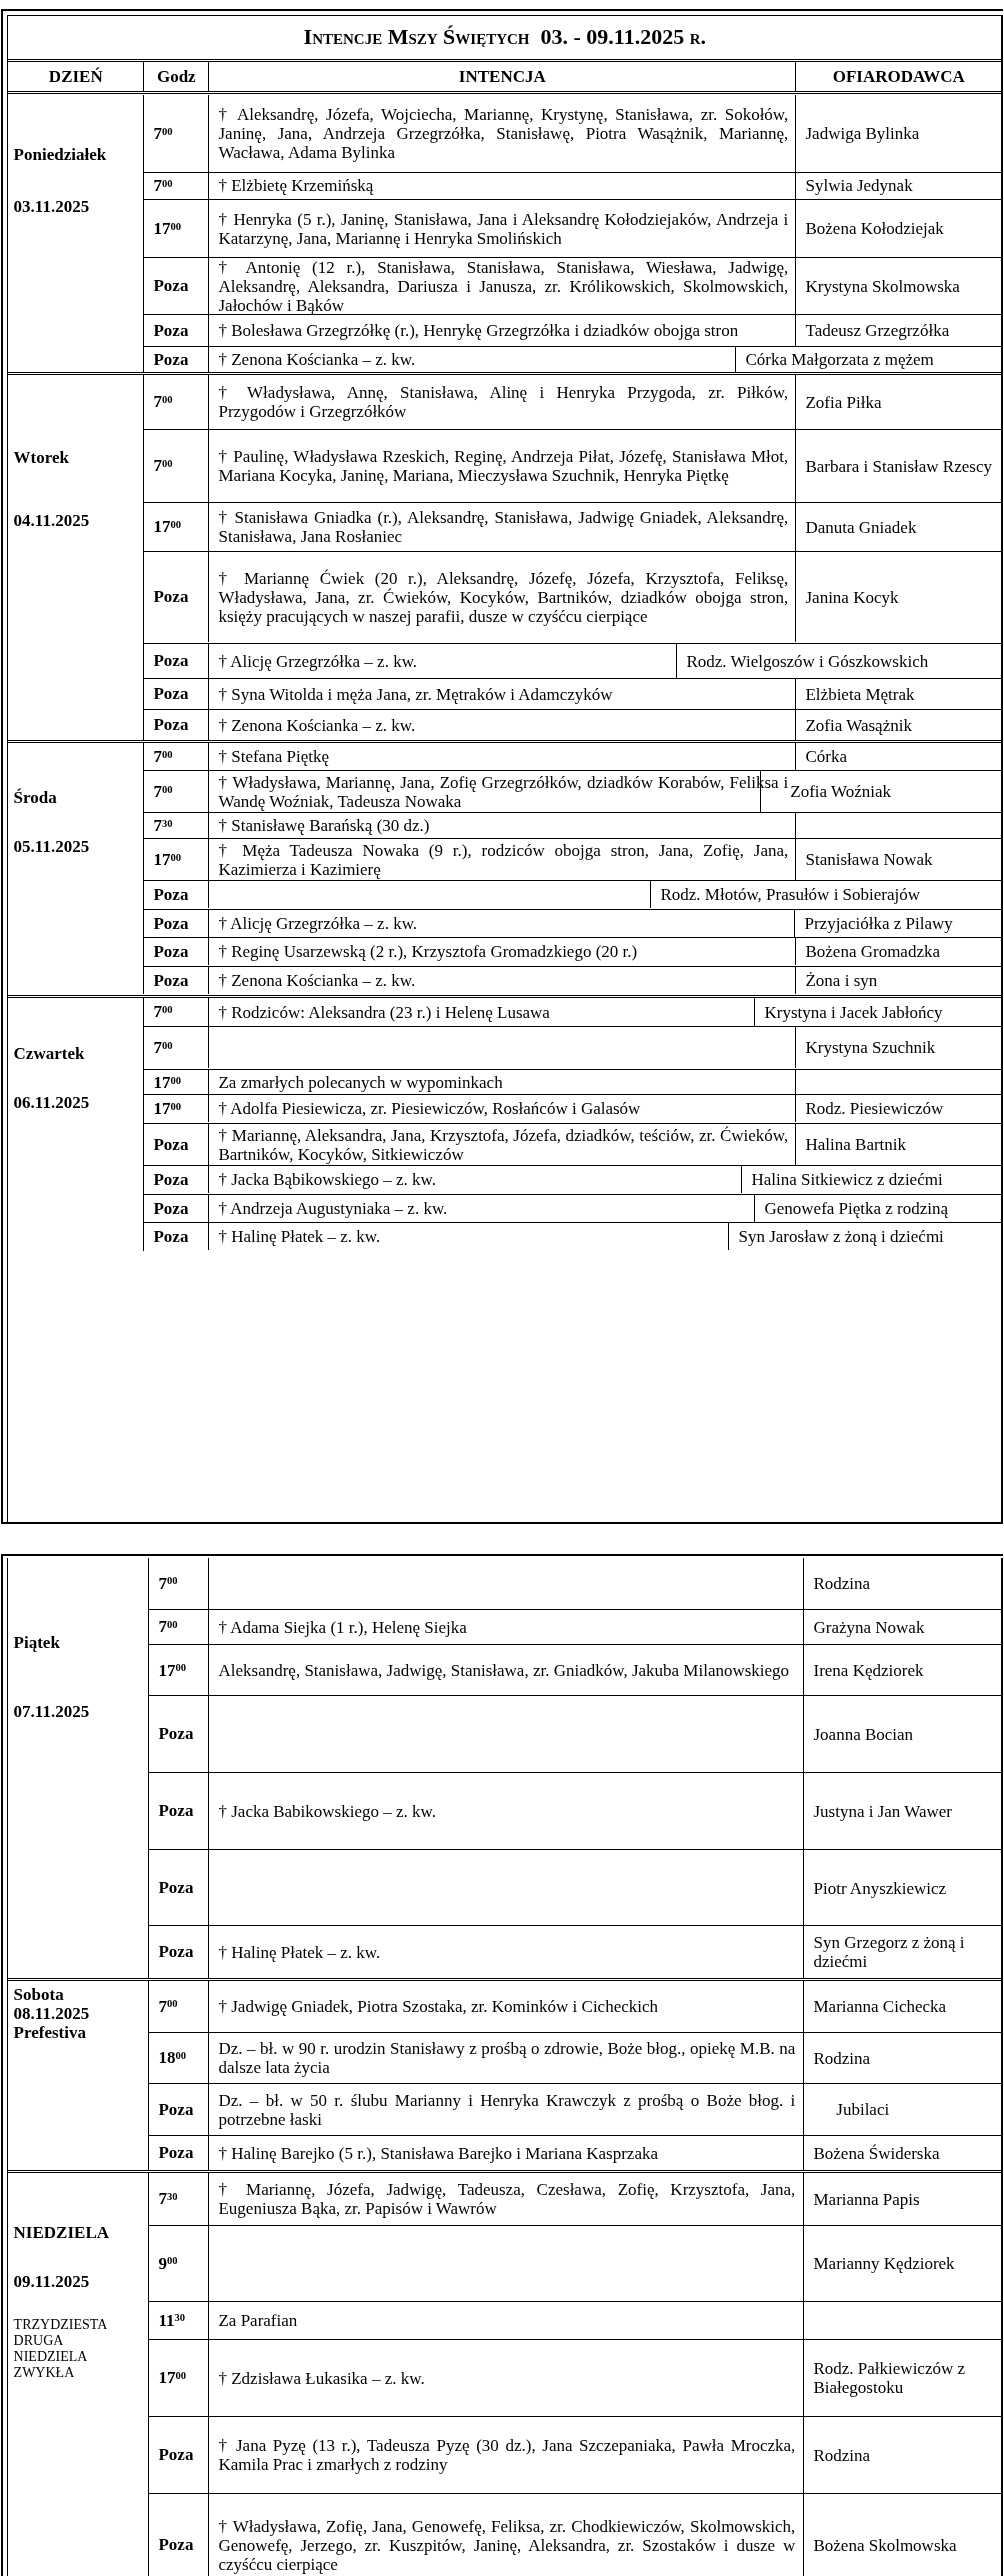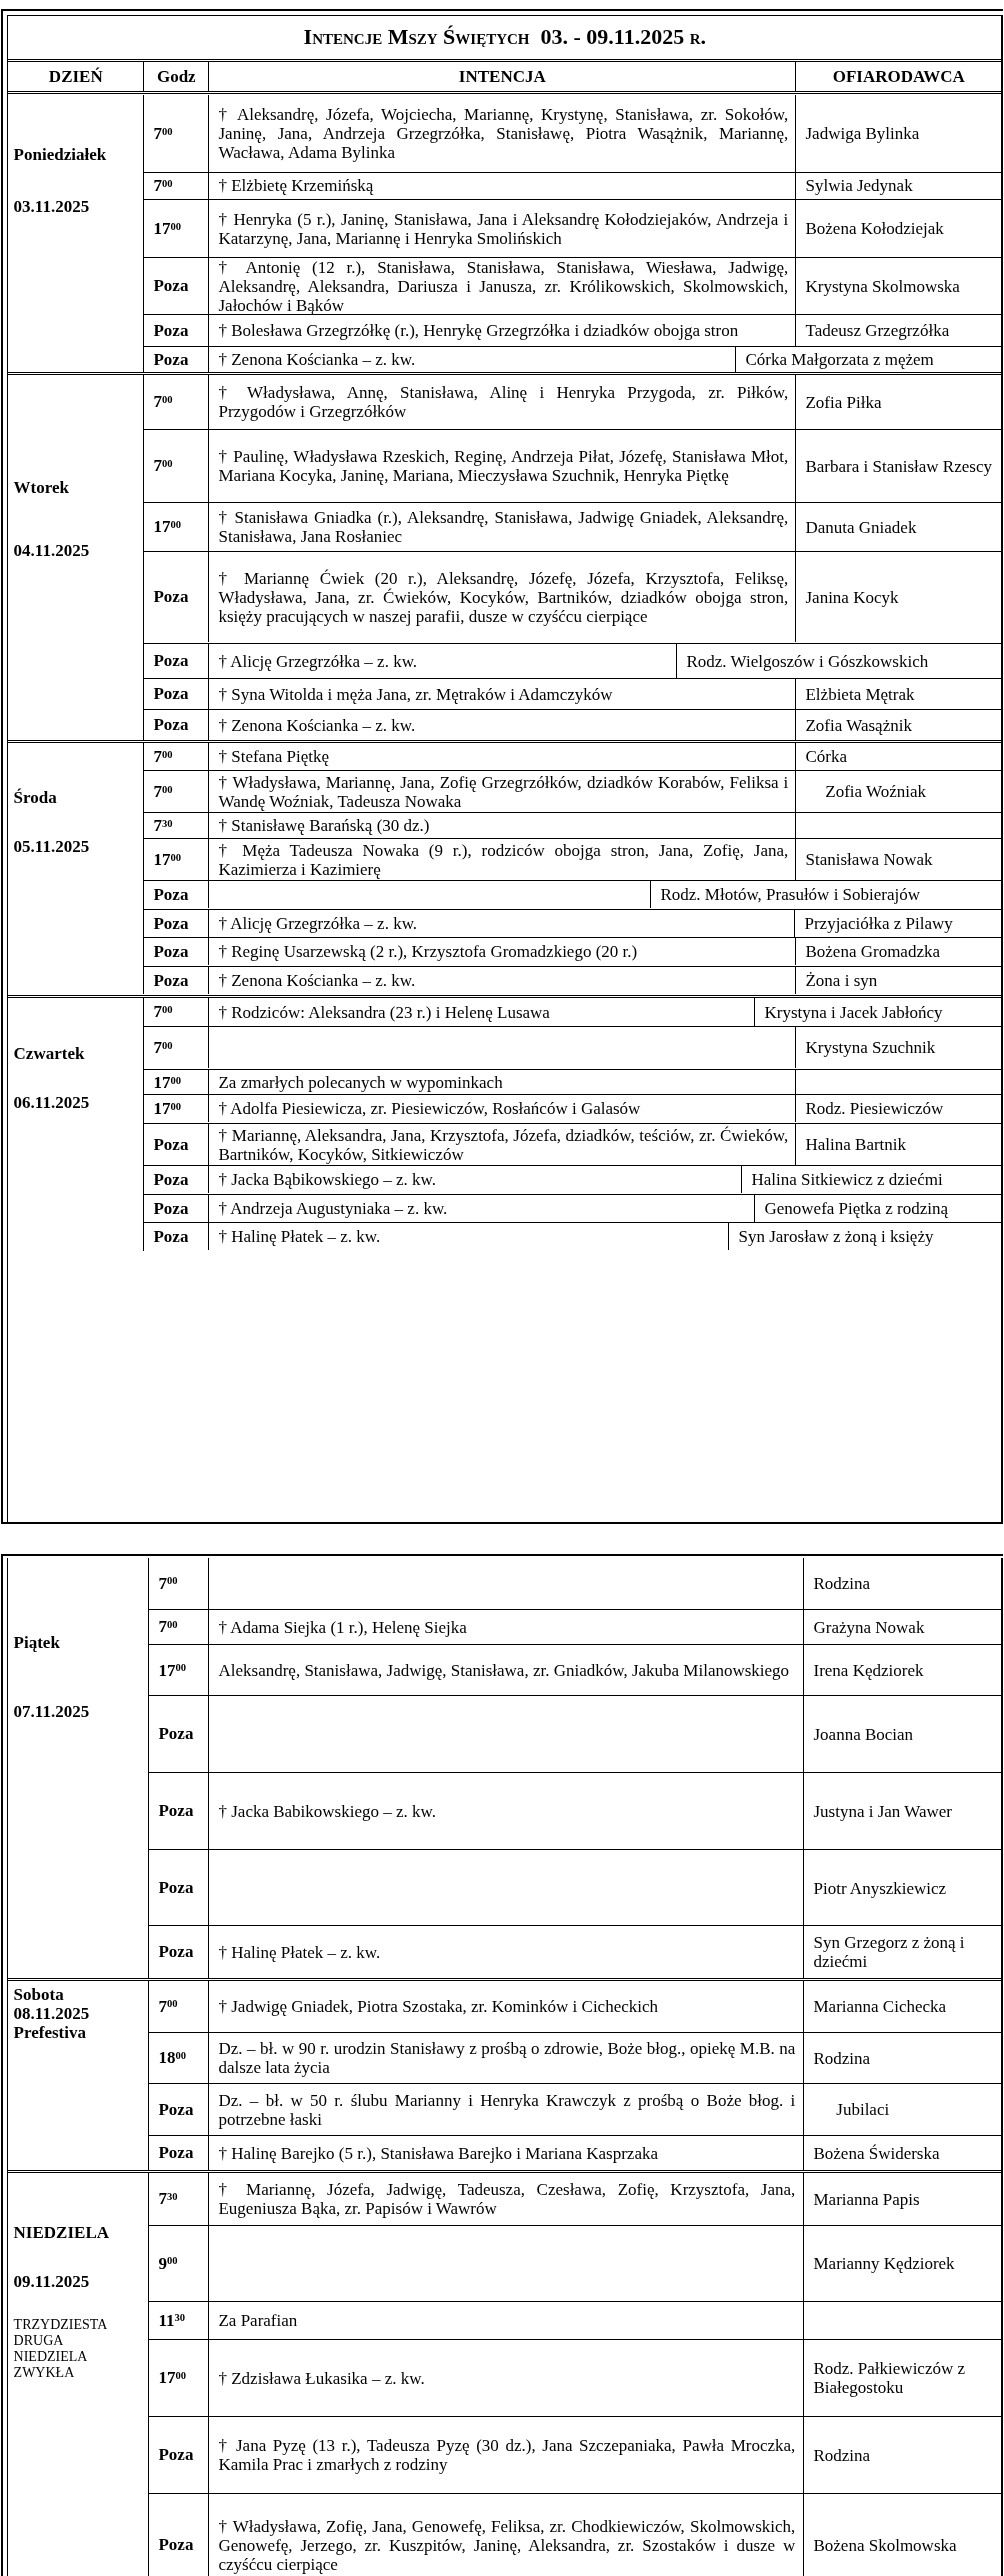--- a/index.html
+++ b/index.html
@@ -116,21 +116,21 @@
           <div class="cell c-int" style="left: 65px; width: 526px;">
             <span>† Zenona Kościanka – z. kw.</span>
           </div>
           <div class="cell c-off" style="left: 591px; right: 0px;">
             <span>Córka Małgorzata z mężem</span>
           </div>
         </div>
       </div>
       <div class="day-block sep" style="top: 357px; height: 368px;">
         <div class="day-label" style="width: 136px;">
-          <span style="display: block; margin-top: 103px;">Wtorek</span>
+          <span style="display: block; margin-top: 73px;">Wtorek</span>
           <span style="display: block; margin-top: 44px;">04.11.2025</span>
         </div>
         <div class="mrow first" style="left: 136px; right: 0px; top: 0px; height: 54px;">
           <div class="cell c-time" style="left: 0px; width: 65px;">
             <span>7</span>
             <sup>00</sup>
           </div>
           <div class="cell c-int" style="left: 65px; width: 587px;">
             <span>† Władysława, Annę, Stanisława, Alinę i Henryka Przygoda, zr. Piłków, Przygodów i Grzegrzółków</span>
           </div>
@@ -225,21 +225,21 @@
           </div>
         </div>
         <div class="mrow" style="left: 136px; right: 0px; top: 27px; height: 42px;">
           <div class="cell c-time" style="left: 0px; width: 65px;">
             <span>7</span>
             <sup>00</sup>
           </div>
           <div class="cell c-int" style="left: 65px; width: 587px;">
             <span>† Władysława, Mariannę, Jana, Zofię Grzegrzółków, dziadków Korabów, Feliksa i Wandę Woźniak, Tadeusza Nowaka</span>
           </div>
-          <div class="cell c-off" style="left: 651px; right: 0px; padding-left: 29px;">
+          <div class="cell c-off" style="left: 616px; right: 0px; padding-left: 29px;">
             <span>Zofia Woźniak</span>
           </div>
         </div>
         <div class="mrow" style="left: 136px; right: 0px; top: 69px; height: 26px;">
           <div class="cell c-time" style="left: 0px; width: 65px;">
             <span>7</span>
             <sup>30</sup>
           </div>
           <div class="cell c-int" style="left: 65px; width: 587px;">
             <span>† Stanisławę Barańską (30 dz.)</span>
@@ -389,21 +389,21 @@
           </div>
         </div>
         <div class="mrow" style="left: 136px; right: 0px; top: 224px; height: 28px;">
           <div class="cell c-time" style="left: 0px; width: 65px;">
             <span>Poza</span>
           </div>
           <div class="cell c-int" style="left: 65px; width: 519px;">
             <span>† Halinę Płatek – z. kw.</span>
           </div>
           <div class="cell c-off" style="left: 584px; right: 0px;">
-            <span>Syn Jarosław z żoną i księży</span>
+            <span>Syn Jarosław z żoną i dziećmi</span>
           </div>
         </div>
       </div>
     </div>
 </div>
 
 <div class="sheet" id="sheet2">
   <div class="inner" id="inner2">
       <div class="day-block" style="top: 0px; height: 420px;">
         <div class="day-label" style="width: 141px;">

